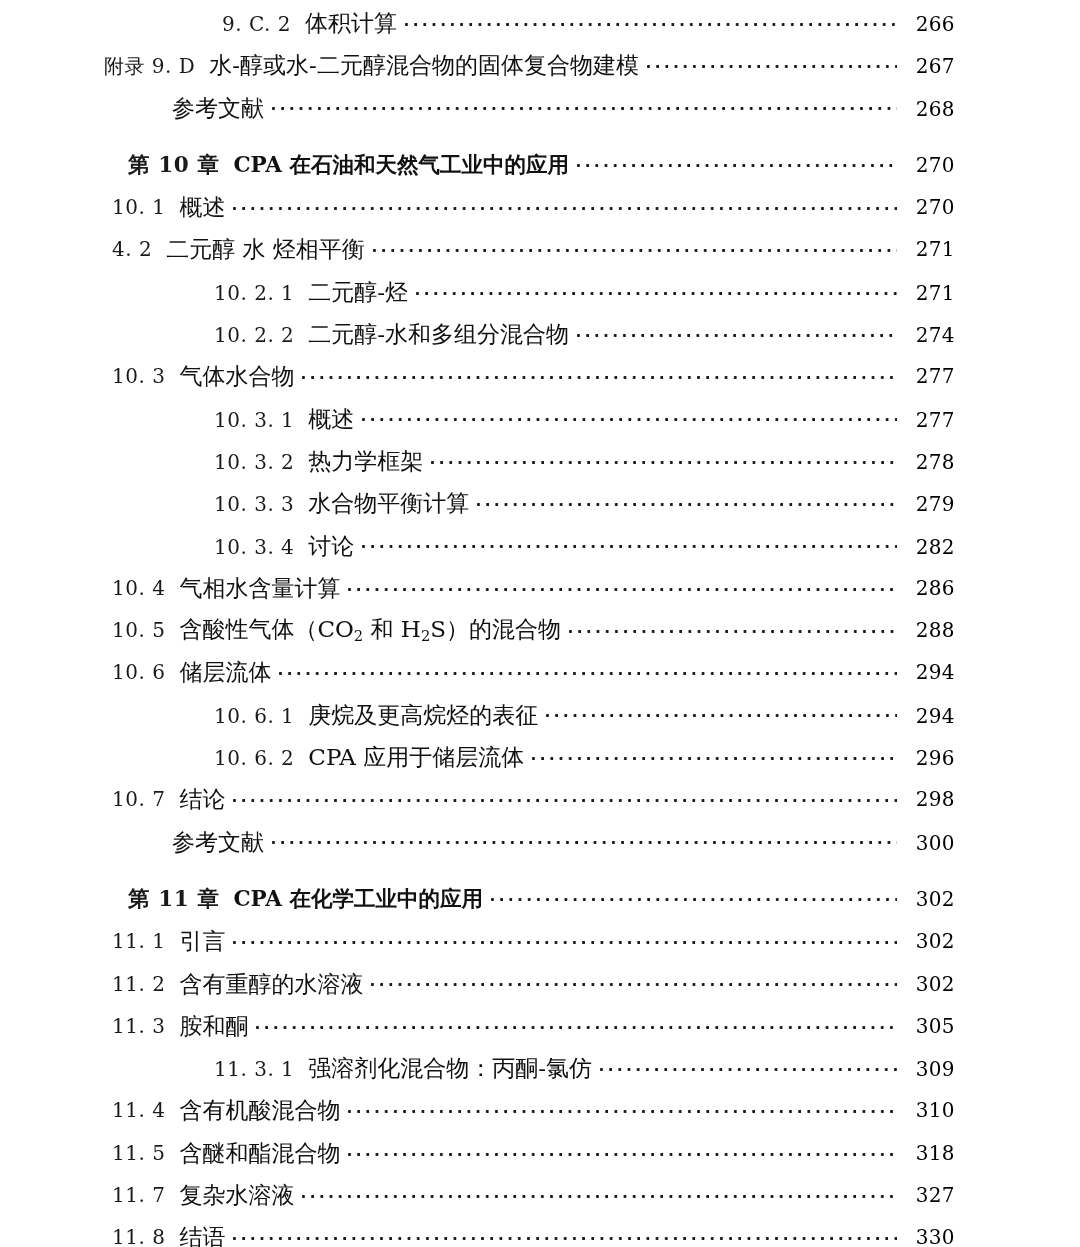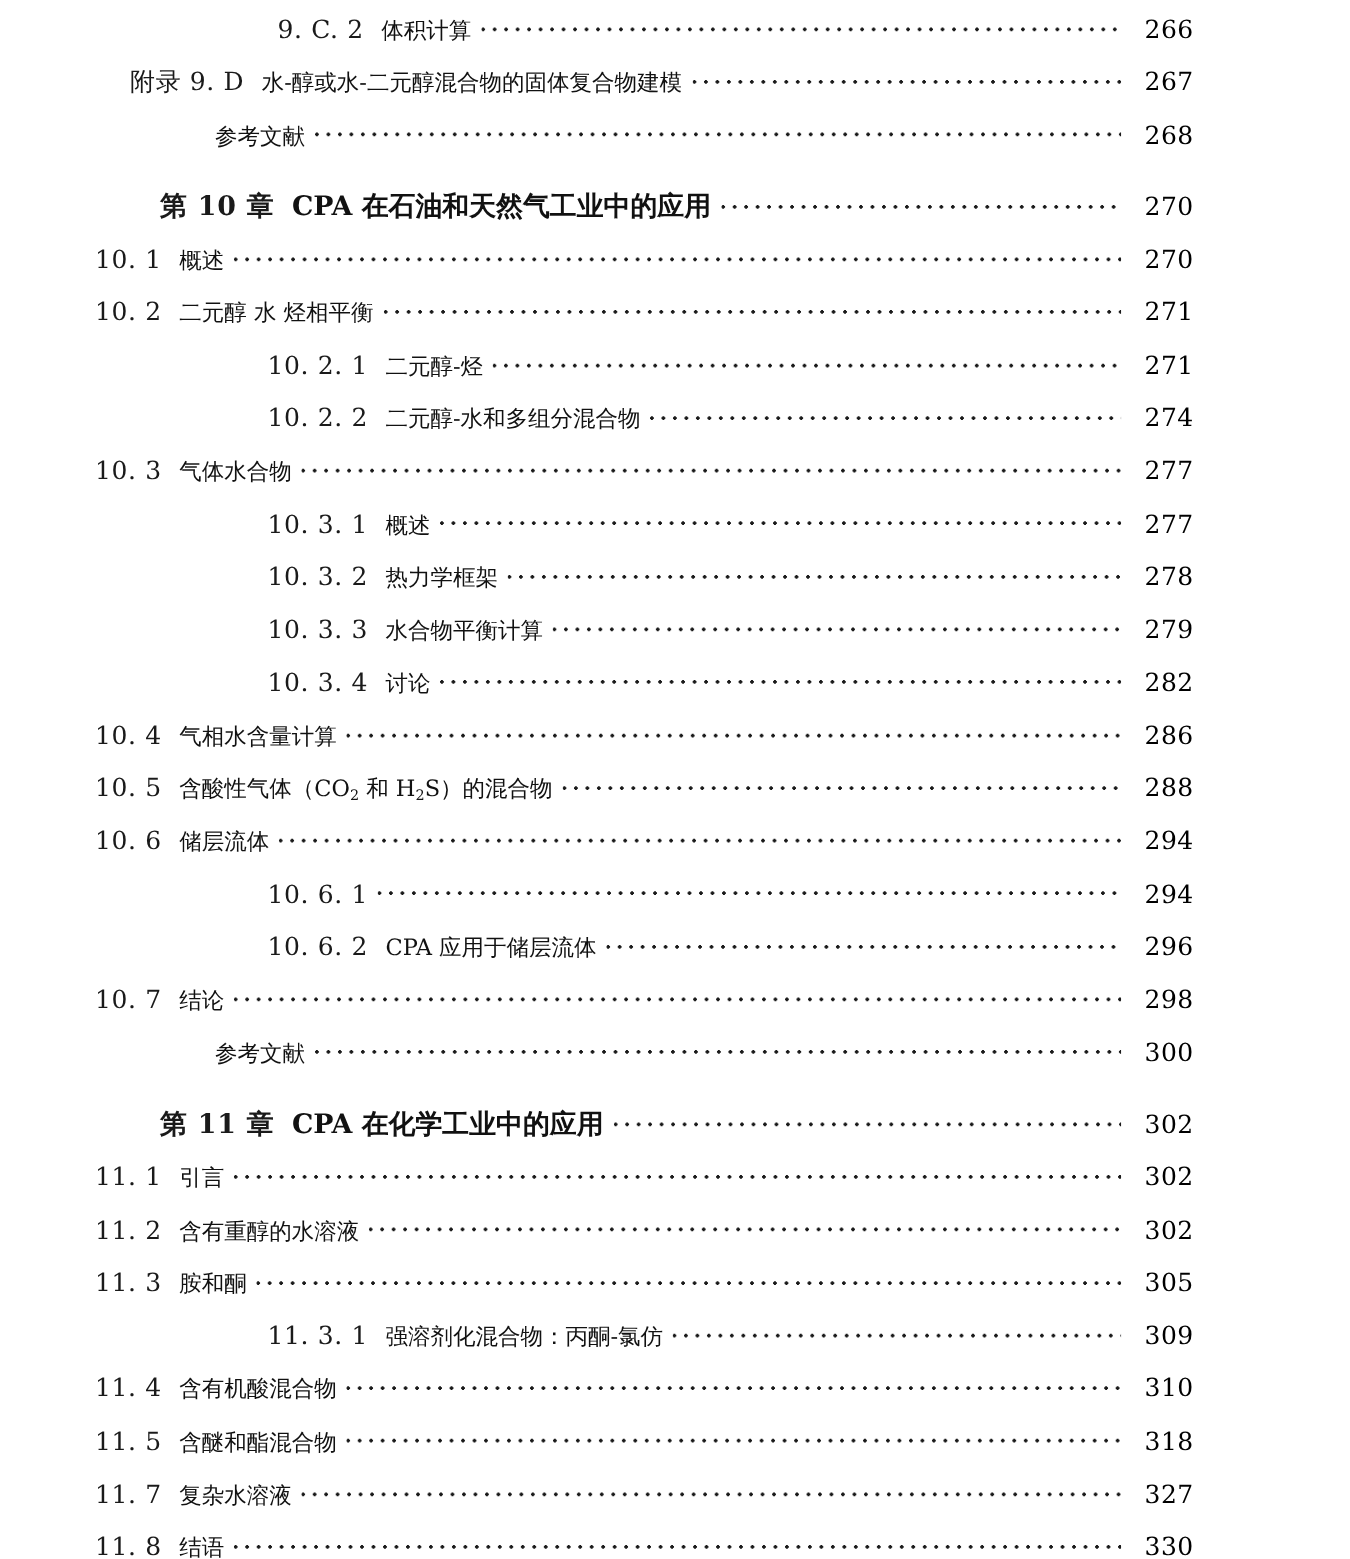--- a/index.html
+++ b/index.html
@@ -30,36 +30,36 @@
     align-items: baseline;
     height: 42.3px;
     line-height: 42.3px;
     white-space: nowrap;
     overflow: hidden;
   }
 
   
   .lvl-chapter { padding-left: 128px; margin-top: 15px; }
   .lvl-appendix-top { padding-left: 104px; }
-  .lvl-2 { padding-left: 76px; }
+  .lvl-2 { padding-left: 112px; align-items: center; }
   .lvl-3 { padding-left: 214px; }
   .lvl-ref { padding-left: 172px; }
 
   .num {
     display: inline-block;
     font-family: "DejaVu Serif", "Liberation Serif", serif;
     font-size: 20px;
     letter-spacing: 0.5px;
     color: #1a1a1a;
     flex: 0 0 auto;
   }
 
   .label {
     display: inline-block;
-    font-size: 18px;
+    font-size: 23px;
     color: #111111;
     flex: 0 0 auto;
     padding-left: 14px;
   }
 
   .row-chapter .num,
   .row-chapter .label {
     font-weight: bold;
     font-size: 21.5px;
   }
@@ -140,21 +140,21 @@
         <span class="spacer-right"></span>
       </div>
       <div class="toc-row lvl-2">
         <span class="num">10. 1</span>
         <span class="label">概述</span>
         <span class="leader"></span>
         <span class="page">270</span>
         <span class="spacer-right"></span>
       </div>
       <div class="toc-row lvl-2">
-        <span class="num">10. 2</span>
+        <span class="num">4. 2</span>
         <span class="label">二元醇 水 烃相平衡</span>
         <span class="leader"></span>
         <span class="page">271</span>
         <span class="spacer-right"></span>
       </div>
       <div class="toc-row lvl-3" style="padding-left: 214px;">
         <span class="num">10. 2. 1</span>
         <span class="label">二元醇-烃</span>
         <span class="leader"></span>
         <span class="page">271</span>
@@ -218,20 +218,21 @@
       </div>
       <div class="toc-row lvl-2">
         <span class="num">10. 6</span>
         <span class="label">储层流体</span>
         <span class="leader"></span>
         <span class="page">294</span>
         <span class="spacer-right"></span>
       </div>
       <div class="toc-row lvl-3">
         <span class="num">10. 6. 1</span>
+        <span class="label">庚烷及更高烷烃的表征</span>
         <span class="leader"></span>
         <span class="page">294</span>
         <span class="spacer-right"></span>
       </div>
       <div class="toc-row lvl-3">
         <span class="num">10. 6. 2</span>
         <span class="label">CPA 应用于储层流体</span>
         <span class="leader"></span>
         <span class="page">296</span>
         <span class="spacer-right"></span>

